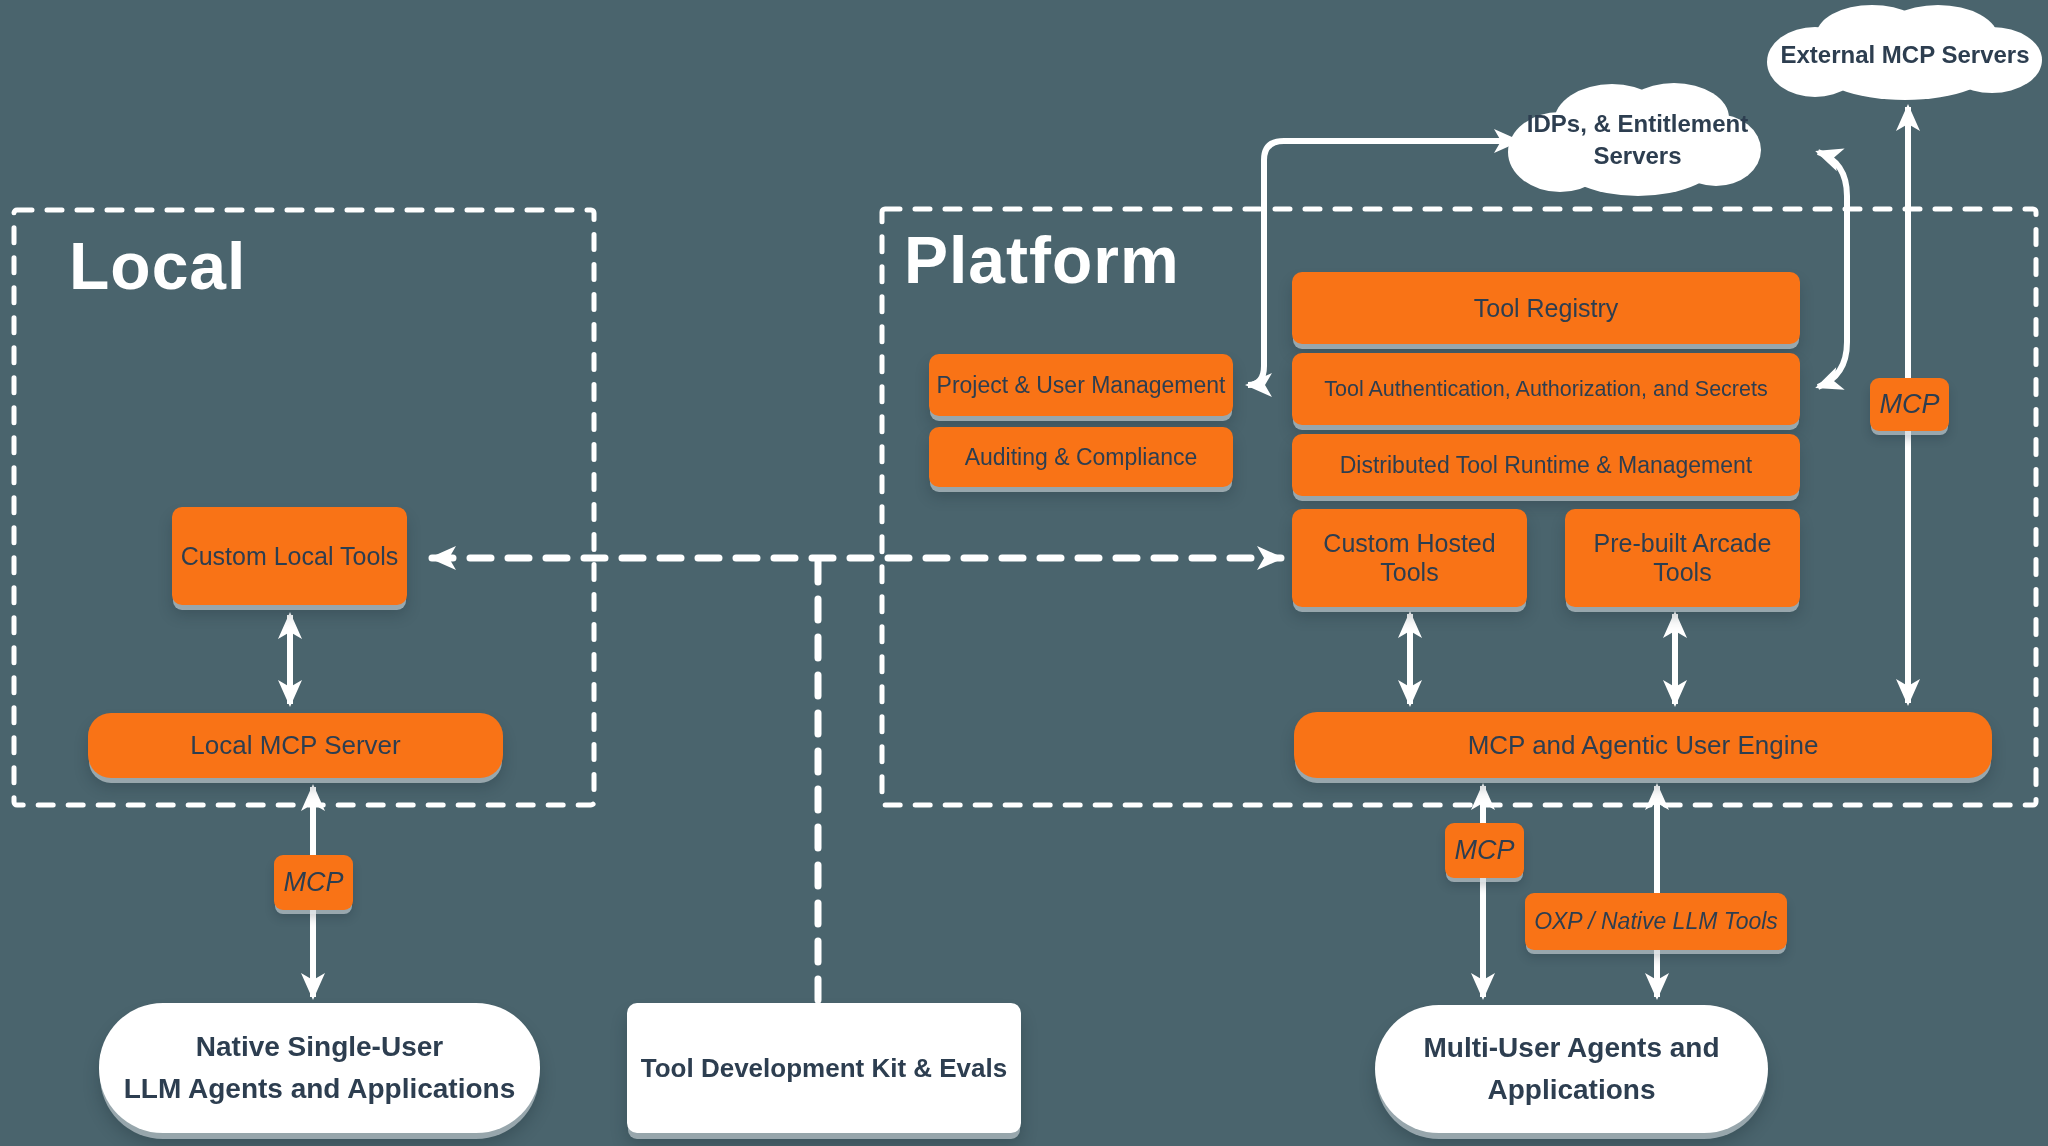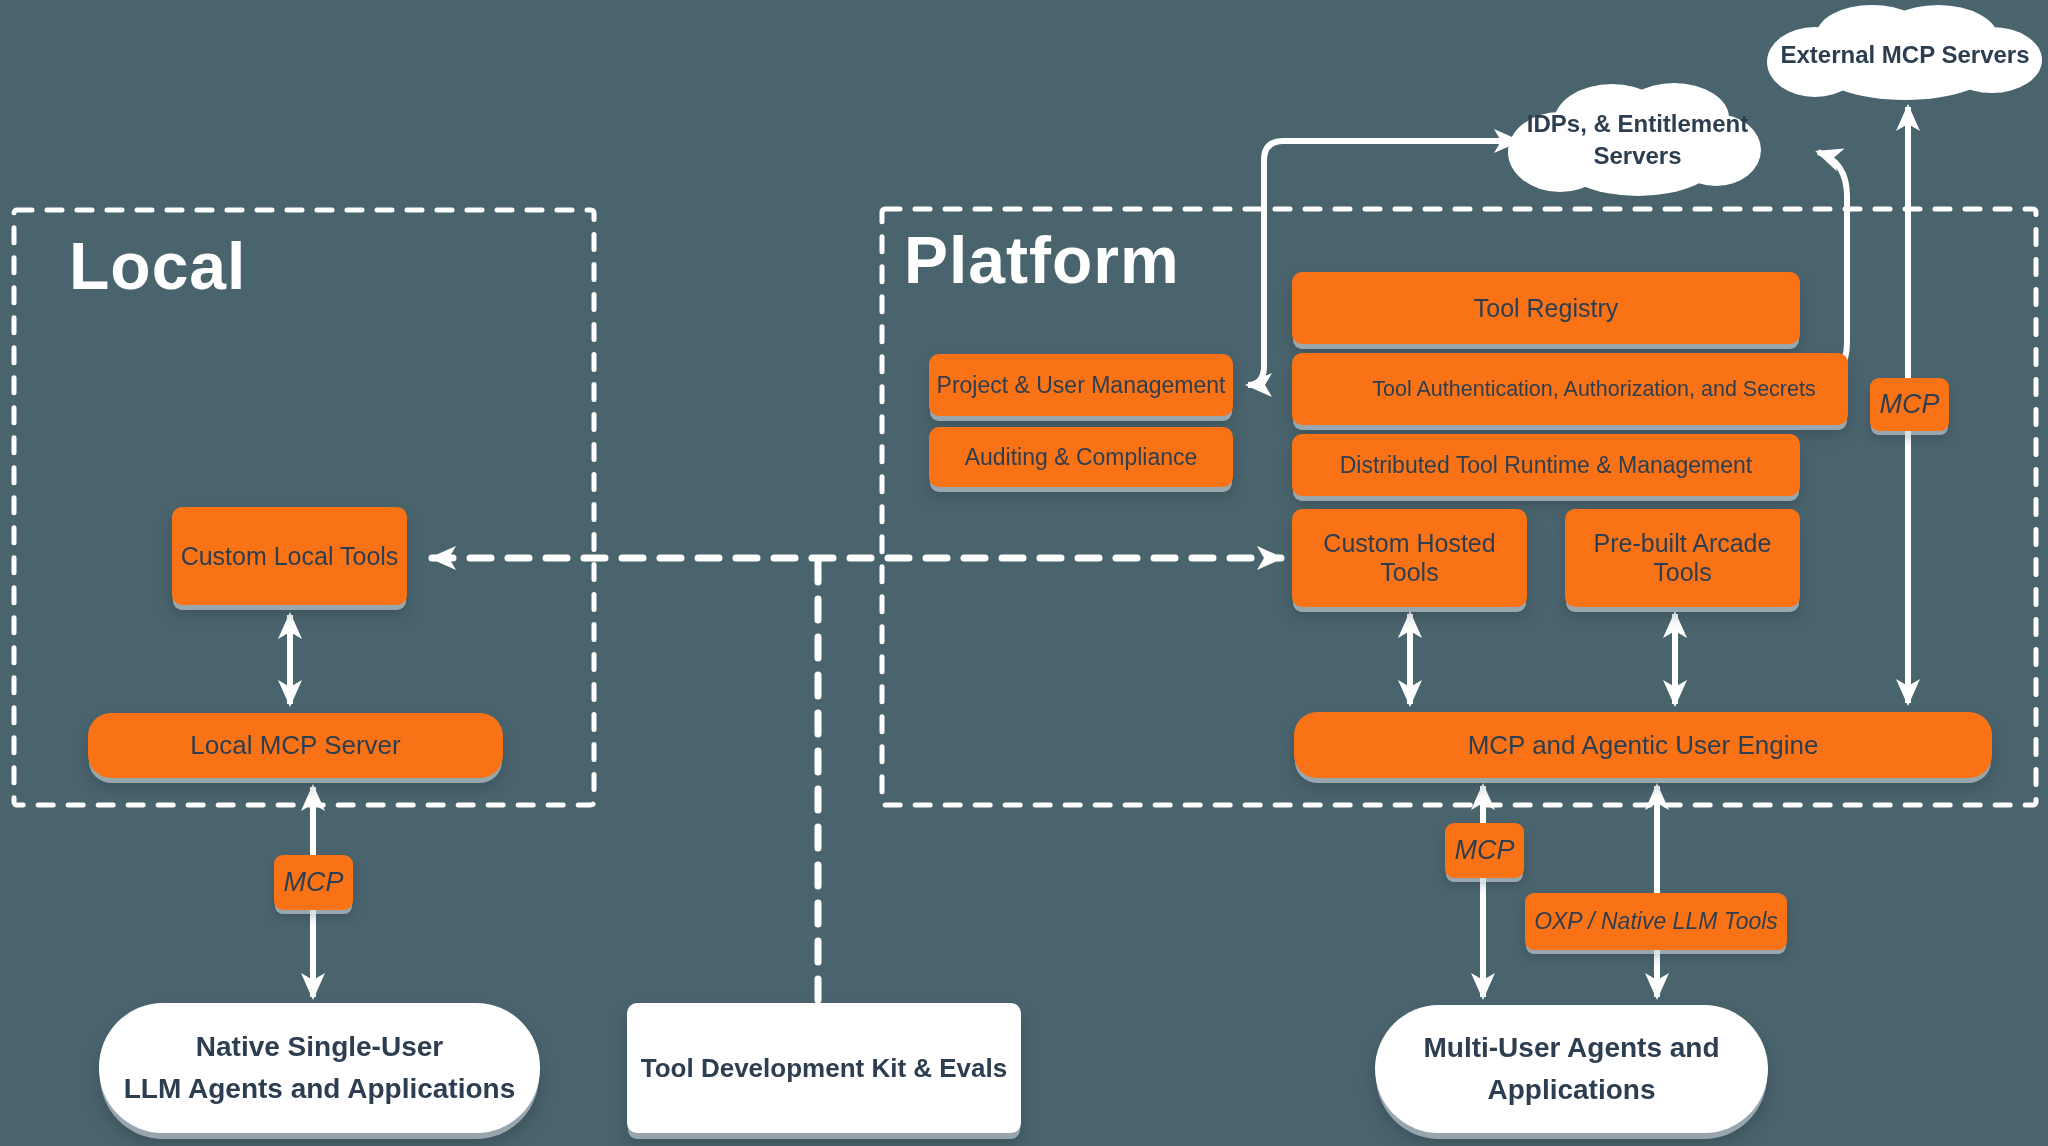--- a/index.html
+++ b/index.html
@@ -108,21 +108,21 @@
 
   <div class="cloud-text" style="left:1780px;top:30px;width:250px;height:50px;">
     <span>External MCP Servers</span>
   </div>
   <div class="cloud-text" style="left:1515px;top:105px;width:245px;height:70px;">
     <span>IDPs, &amp; Entitlement</span>
     <span>Servers</span>
   </div>
 
   <div class="box" style="left:1292px;top:272px;width:508px;height:72px;">Tool Registry</div>
-  <div class="box small-text" style="left:1292px;top:353px;width:508px;height:72px;padding-left:48px;">Tool Authentication, Authorization, and Secrets</div>
+  <div class="box small-text" style="left:1292px;top:353px;width:508px;height:72px;">Tool Authentication, Authorization, and Secrets</div>
   <div class="box med-text" style="left:1292px;top:434px;width:508px;height:62px;">Distributed Tool Runtime &amp; Management</div>
   <div class="box med-text" style="left:929px;top:354px;width:304px;height:62px;">Project &amp; User Management</div>
   <div class="box med-text" style="left:929px;top:427px;width:304px;height:60px;">Auditing &amp; Compliance</div>
   <div class="box" style="left:1292px;top:509px;width:235px;height:98px;">Custom Hosted Tools</div>
   <div class="box" style="left:1565px;top:509px;width:235px;height:98px;">Pre-built Arcade Tools</div>
   <div class="box big-text" style="left:1294px;top:712px;width:698px;height:66px;">MCP and Agentic User Engine</div>
 
   <div class="box" style="left:172px;top:507px;width:235px;height:98px;">Custom Local Tools</div>
   <div class="box big-text" style="left:88px;top:713px;width:415px;height:65px;">Local MCP Server</div>
 

